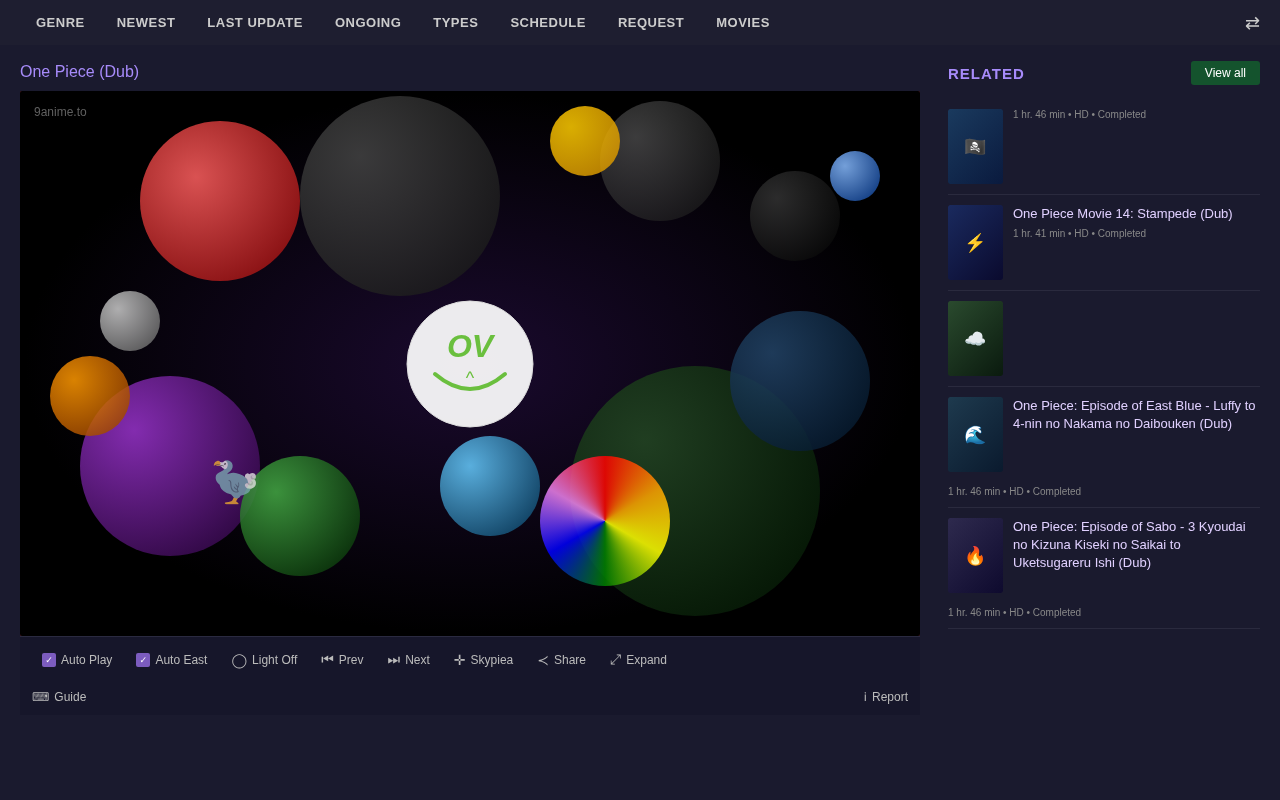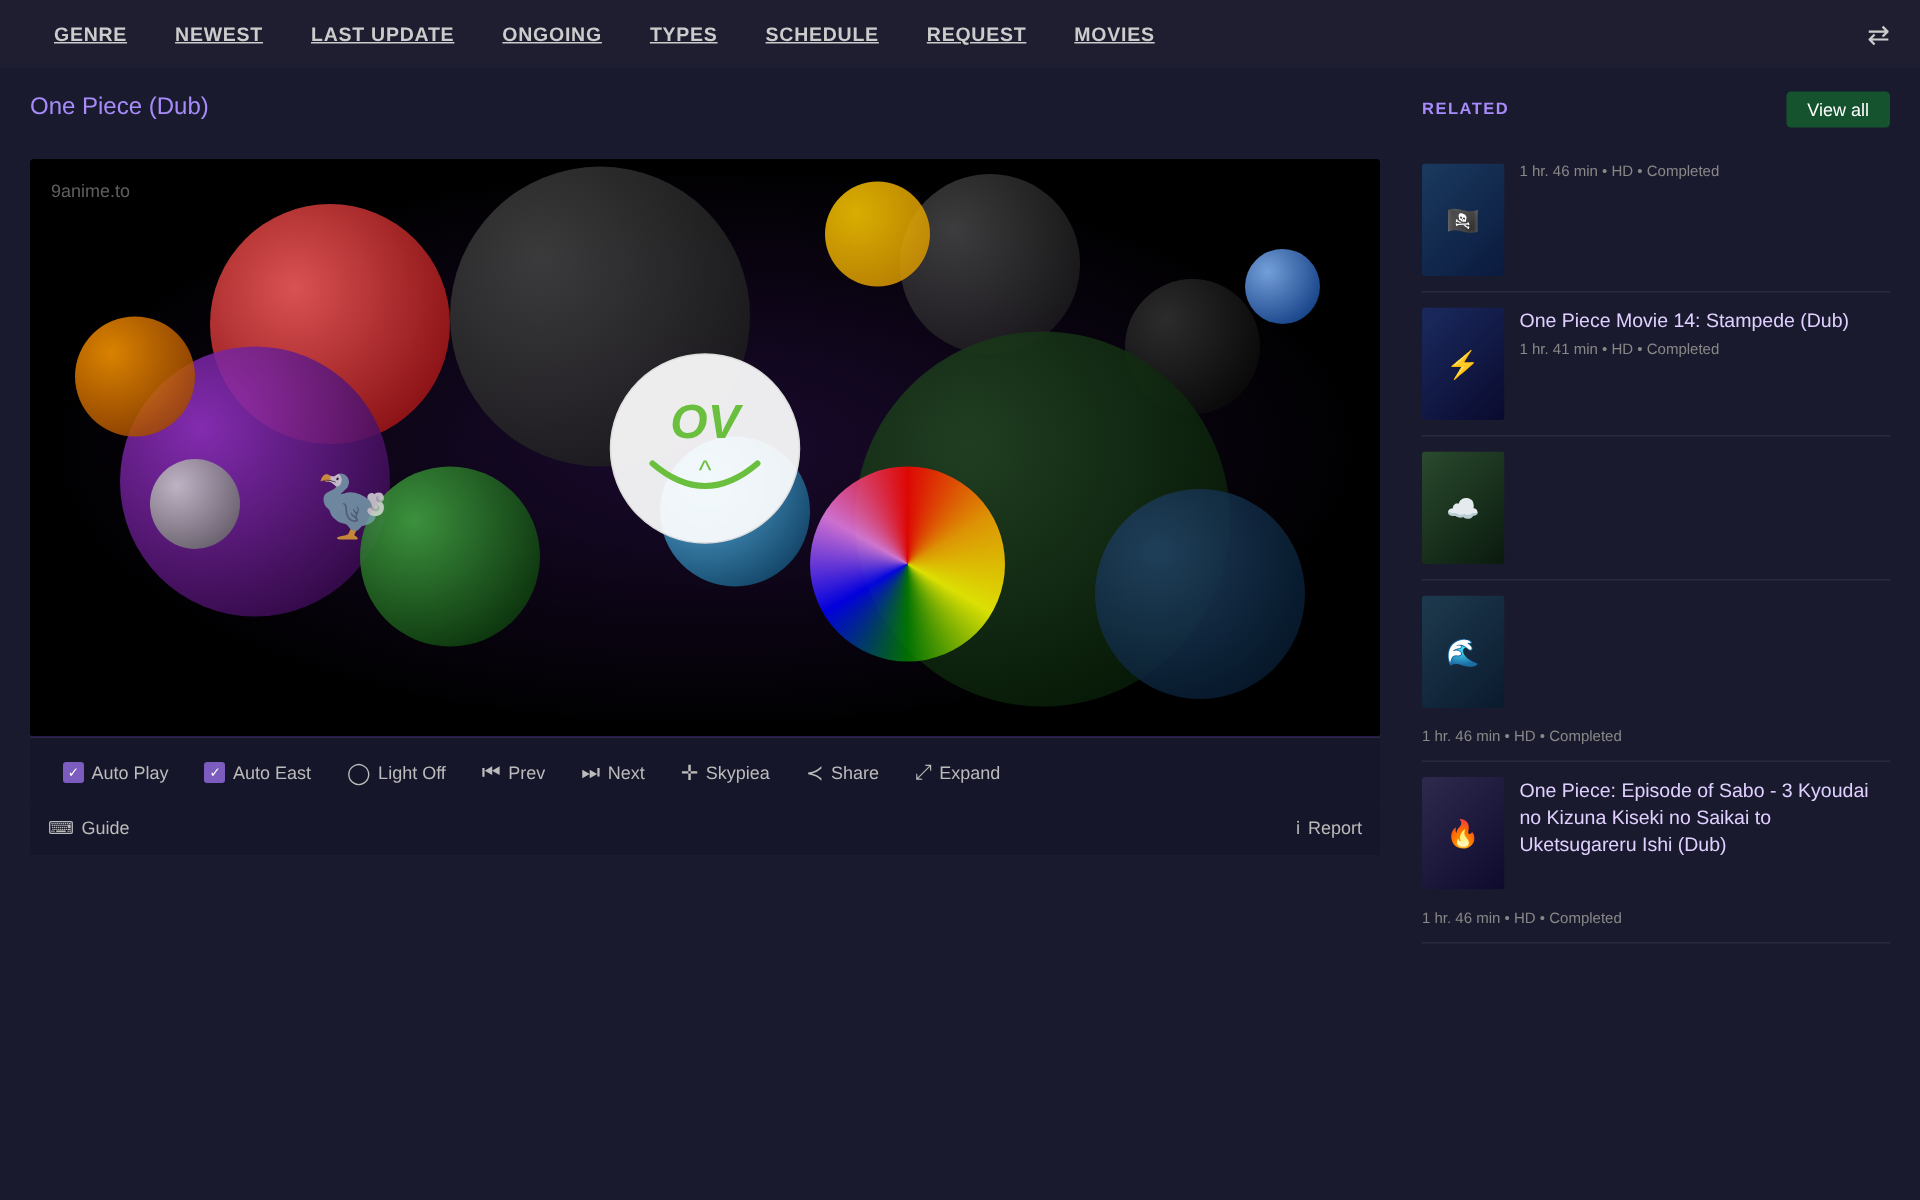--- a/index.html
+++ b/index.html
@@ -24,21 +24,20 @@
       color: #ccc;
       padding: 0 16px;
       height: 45px;
       display: flex;
       align-items: center;
       cursor: pointer;
       font-size: 13px;
       font-weight: 600;
       letter-spacing: 0.5px;
       text-transform: uppercase;
-      text-decoration: underline;
     }
     .nav-shuffle {
       margin-left: auto;
       color: #ccc;
       cursor: pointer;
       font-size: 18px;
     }
 
     
     .main-container {
@@ -55,26 +54,25 @@
     }
     .anime-title {
       color: #a78bfa;
       font-size: 16px;
       padding: 8px 0 10px 0;
     }
 
     
     .video-wrapper {
       width: 100%;
-      height: 385px;
-      background: #4c1d95;
+      height: 545px;
+      background: #7f1d1d;
       position: relative;
       overflow: hidden;
       border-radius: 2px;
-      margin-top: 15px;
     }
     .video-placeholder {
       width: 100%;
       height: 100%;
       background: radial-gradient(ellipse at center, #1a0a2e 0%, #000 70%);
       display: flex;
       align-items: center;
       justify-content: center;
       position: relative;
     }
@@ -172,21 +170,21 @@
     }
     .related-header {
       display: flex;
       align-items: center;
       justify-content: space-between;
       margin-bottom: 14px;
       padding-top: 6px;
     }
     .related-title {
       color: #a78bfa;
-      font-size: 11px;
+      font-size: 15px;
       font-weight: bold;
       letter-spacing: 1px;
     }
     .view-all-btn {
       background: #14532d;
       color: #fff;
       padding: 5px 14px;
       border-radius: 3px;
       font-size: 12px;
       cursor: pointer;
@@ -366,20 +364,23 @@
         <div class="related-thumb">
           <div class="thumb-placeholder" style="background: linear-gradient(135deg, #2a4a2e, #0a1a0e);">☁️</div>
         </div>
       </div>
 
       <div class="related-item" style="flex-direction:column;">
         <div style="display:flex;gap:10px;">
           <div class="related-thumb">
             <div class="thumb-placeholder" style="background: linear-gradient(135deg, #1e3a4e, #0a1a2e);">🌊</div>
           </div>
+          <div class="related-info">
+            <div class="related-name">One Piece: Episode of East Blue - Luffy to 4-nin no Nakama no Daibouken (Dub)</div>
+          </div>
         </div>
         <div class="related-meta" style="padding-top:4px;">1 hr. 46 min • HD • Completed</div>
       </div>
 
       <div class="related-item" style="flex-direction:column;">
         <div style="display:flex;gap:10px;">
           <div class="related-thumb">
             <div class="thumb-placeholder" style="background: linear-gradient(135deg, #2e2a4e, #0e0a2e);">🔥</div>
           </div>
           <div class="related-info">

